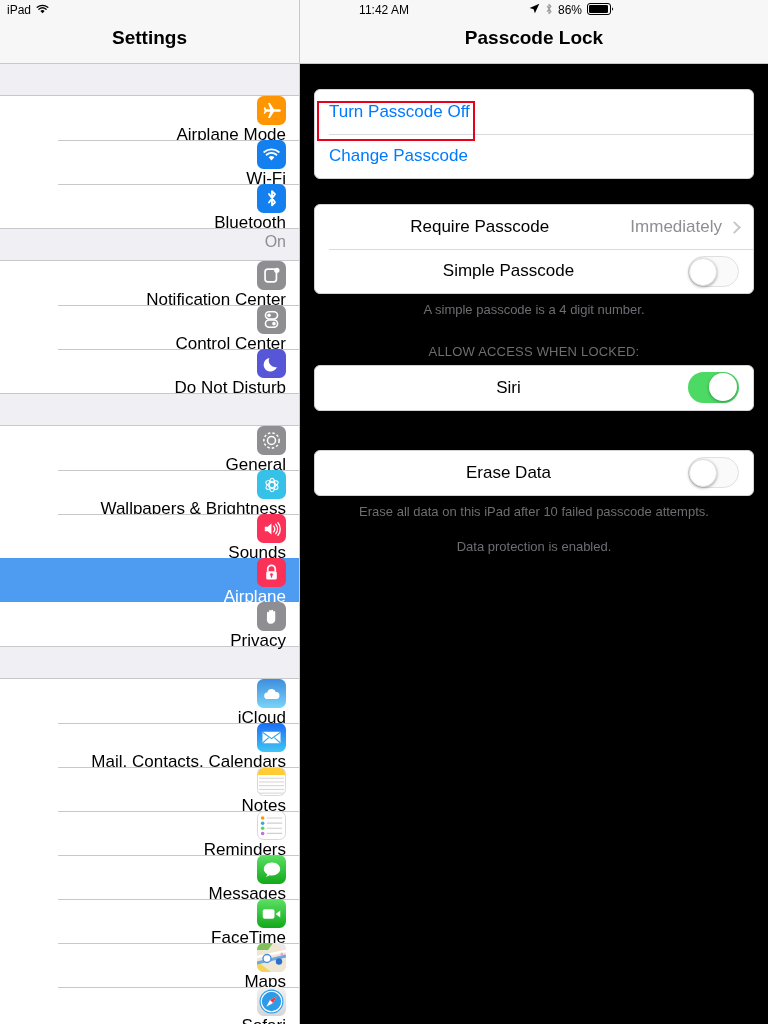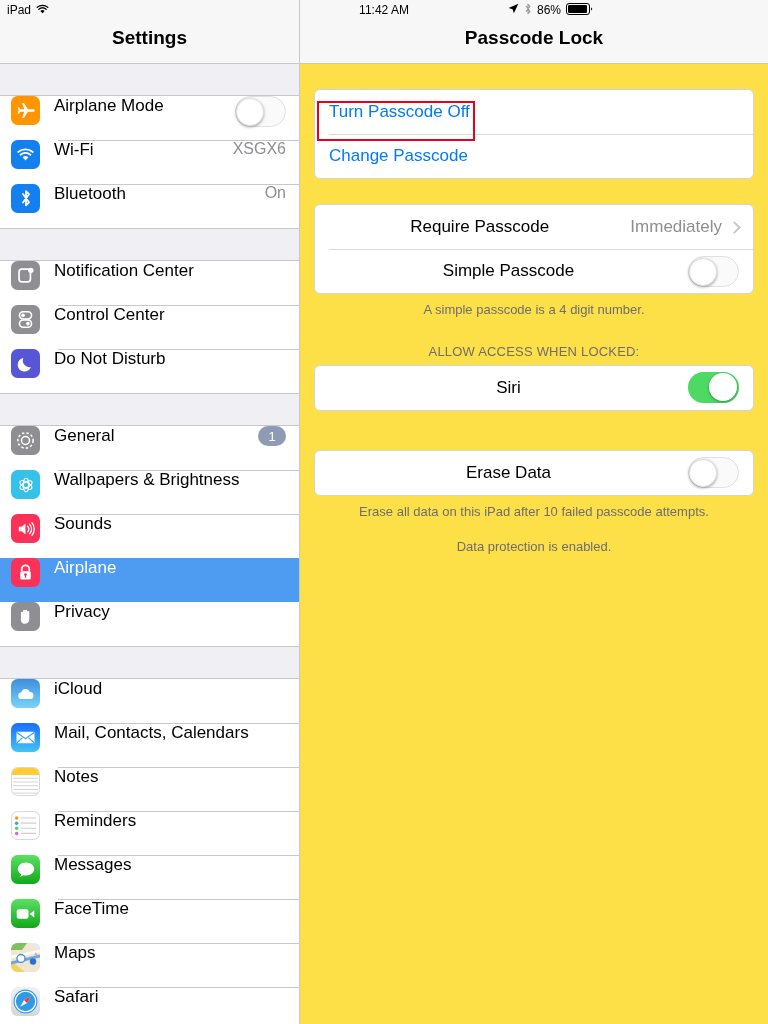--- a/index.html
+++ b/index.html
@@ -13,40 +13,41 @@
   #screen { position: relative; width: 768px; height: 1024px; display: flex; }
 
   
   .statusbar {
     position: absolute; top: 0; left: 0; width: 616px; height: 20px;
     display: flex; align-items: center;
     font-size: 12px; color: #000; z-index: 30;
   }
   .sb-left { position: absolute; left: 7px; display: flex; align-items: center; gap: 5px; }
   .sb-center { position: absolute; left: 0; width: 768px; text-align: center; font-weight: 500; }
-  .sb-right { position: absolute; right: 23px; display: flex; align-items: center; gap: 5px; }
+  .sb-right { position: absolute; right: 2px; display: flex; align-items: center; gap: 5px; }
   .sb-text { font-size: 12px; line-height: 20px; }
 
   
   .sidebar {
     width: 300px; height: 1024px; background: #EFEFF4;
     border-right: 1px solid #C8C7CC; position: relative; overflow: hidden;
   }
   .sb-header {
     height: 64px; background: #F7F7F7; border-bottom: 1px solid #C8C7CC;
     display: flex; align-items: flex-end; justify-content: center; padding-bottom: 14px;
   }
   .sb-title { font-size: 19px; font-weight: bold; color: #000; }
   .sb-list { background: #EFEFF4; }
   .sb-gap { height: 31px; background: #EFEFF4; }
   .sb-group { background: #FFFFFF; border-top: 1px solid #C8C7CC; border-bottom: 1px solid #C8C7CC; }
   .sb-row {
-    height: 44px; display: flex; align-items: flex-start;
+    height: 44px; display: flex; align-items: flex-end;
     padding-left: 11px; padding-right: 13px; background: #FFFFFF;
     position: relative;
+    flex-direction: column;
   }
   .sb-row + .sb-row::before {
     content: ""; position: absolute; left: 58px; right: 0; top: 0; height: 1px; background: #C8C7CC;
   }
   .sb-row.selected { background: #4E9BF2; }
   .sb-row.selected + .sb-row::before { background: transparent; }
   .sb-row.selected::before { background: transparent !important; }
   .sb-label { font-size: 17px; color: #000; margin-left: 14px; flex: 1; white-space: nowrap; }
   .sb-row.selected .sb-label { color: #FFFFFF; }
   .sb-value { font-size: 16px; color: #8E8E93; }
@@ -73,21 +74,21 @@
   .ic-mail { background: linear-gradient(180deg,#1A6EF5 0%,#41C5F5 100%); }
   .ic-notes { background: #FFFFFF; border: 1px solid #D8D8D8; }
   .ic-rem { background: #FFFFFF; border: 1px solid #D8D8D8; }
   .ic-msg { background: linear-gradient(180deg,#5BE063 0%,#13A81A 100%); }
   .ic-ft { background: linear-gradient(180deg,#5BE063 0%,#13A81A 100%); }
   .ic-maps { background: #E8E0C8; }
   .ic-safari { background: linear-gradient(180deg,#F2F2F2 0%,#D6D6D6 100%); }
   .appicon svg { display: block; }
 
   
-  .detail { flex: 1; height: 1024px; background: #fde047; position: relative; }
+  .detail { flex: 1; height: 1024px; background: #000000; position: relative; }
   .dt-header {
     height: 64px; background: #F7F7F7; border-bottom: 1px solid #C8C7CC;
     display: flex; align-items: flex-end; justify-content: center; padding-bottom: 14px;
   }
   .dt-title { font-size: 19px; font-weight: bold; color: #000; }
   .dt-body { padding: 0 14px; text-align: center; }
   .card {
     background: #FFFFFF; border-radius: 6px; overflow: hidden;
     border: 1px solid #D4D4D8;
   }

